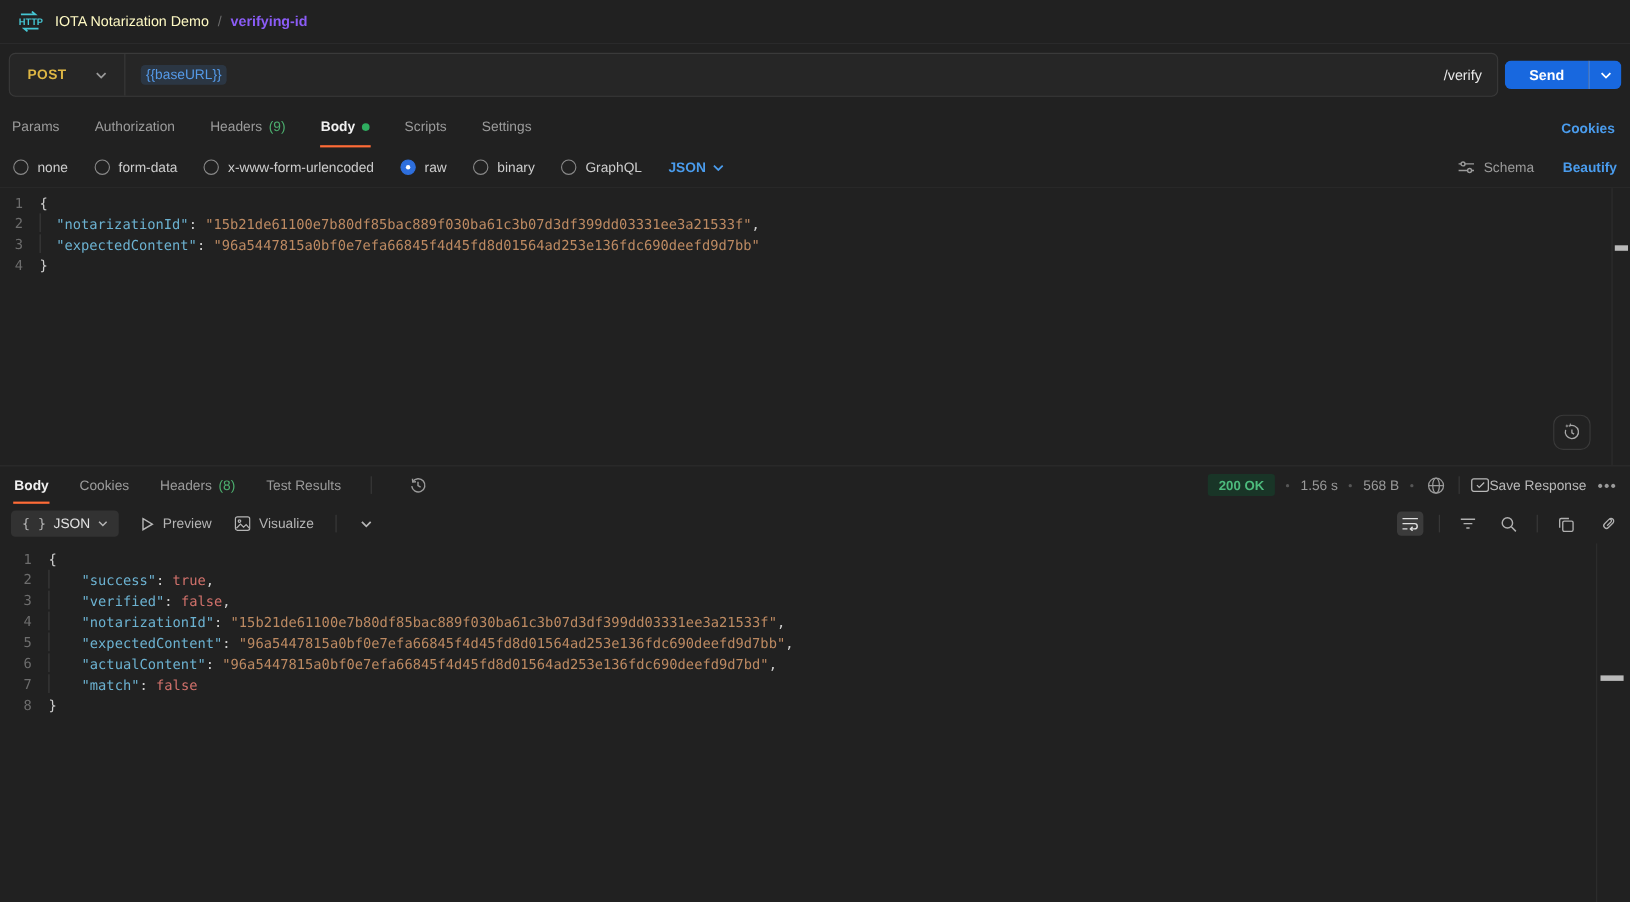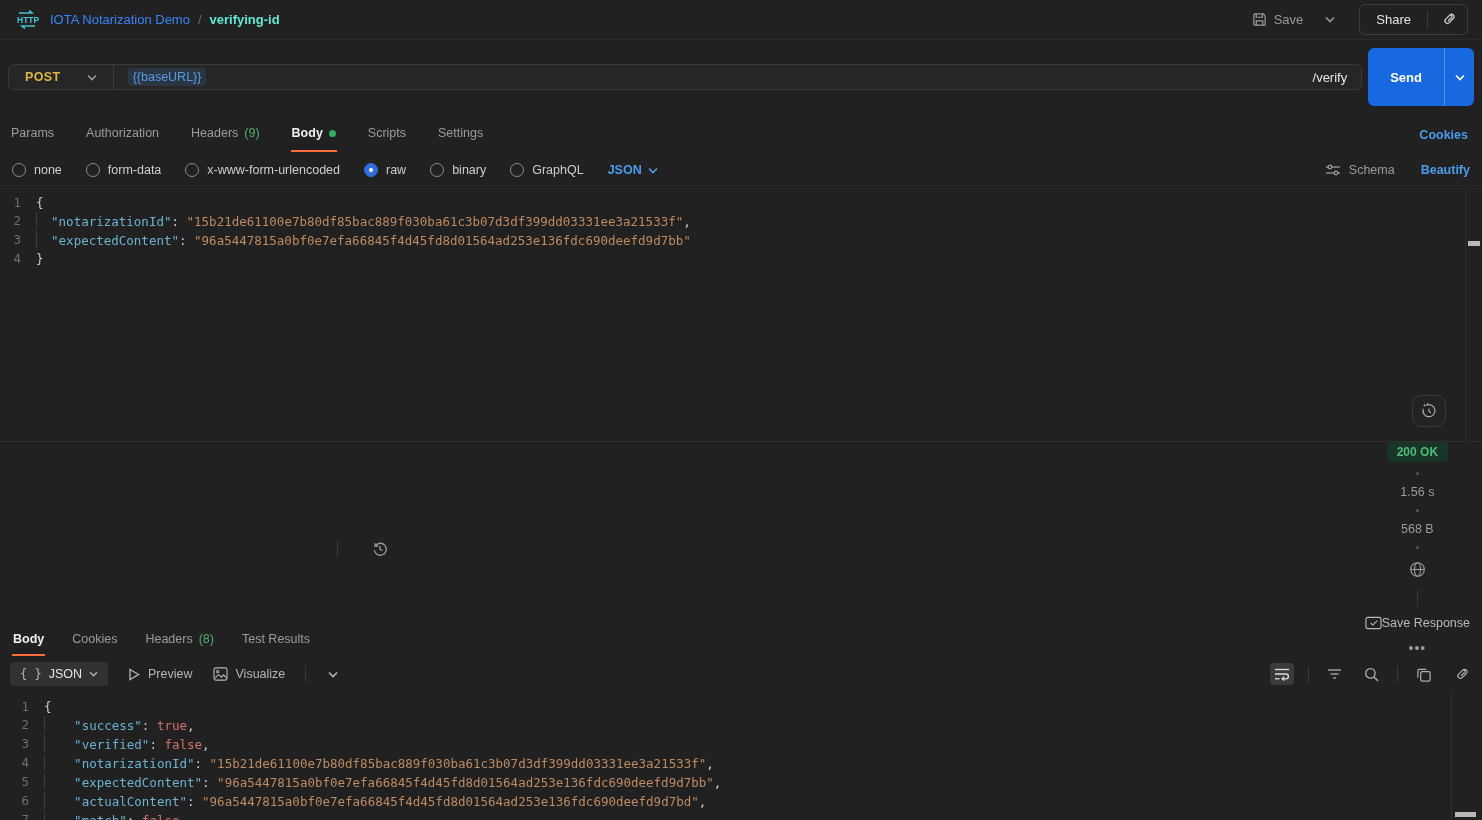--- a/index.html
+++ b/index.html
@@ -8,40 +8,40 @@
     width:1482px; height:820px; overflow:hidden;
     background:#212121; color:#d8d8d8;
     font-family:"Liberation Sans", sans-serif;
     display:flex; flex-direction:column; position:relative;
   }
   svg { display:block; }
 
   
   .topbar { flex:0 0 40px; display:flex; align-items:center; padding:0 14px; gap:10px; border-bottom:1px solid #2a2a2b; }
   .http-badge { width:26px; height:20px; display:flex; align-items:center; justify-content:center; }
-  .crumb { font-size:13px; color:#3b82f6; }
+  .crumb { font-size:13px; color:#fef9c3; }
   .crumb-sep { color:#6a6a6a; font-size:13px; margin:0 2px; }
-  .crumb-current { font-size:13px; color:#5eead4; font-weight:700; }
+  .crumb-current { font-size:13px; color:#8b5cf6; font-weight:700; }
   .topbar-right { margin-left:auto; display:flex; align-items:center; gap:6px; }
   .save-btn { display:flex; align-items:center; gap:7px; color:#9a9a9a; font-size:13px; padding:6px 8px; border-radius:4px; cursor:pointer; }
   .icon-btn { padding:6px 8px; border-radius:4px; color:#9a9a9a; cursor:pointer; display:flex; align-items:center; }
   .share-group { margin-left:10px; display:flex; align-items:stretch; border:1px solid #3d3d3d; border-radius:6px; overflow:hidden; }
   .share-main { padding:7px 16px; font-size:13px; color:#e4e4e4; cursor:pointer; display:flex; align-items:center; }
   .share-div { width:1px; background:#3d3d3d; margin:6px 0; }
   .share-link { padding:7px 12px; display:flex; align-items:center; color:#cfcfcf; cursor:pointer; }
 
   
   .url-row { flex:0 0 56px; display:flex; align-items:center; padding:8px 8px; gap:6px; }
-  .url-bar { flex:1; height:26px; display:flex; align-items:center; background:#262626; border:1px solid #3a3a3a; border-radius:6px; overflow:hidden; }
+  .url-bar { flex:1; height:40px; display:flex; align-items:center; background:#262626; border:1px solid #3a3a3a; border-radius:6px; overflow:hidden; }
   .method-select { display:flex; align-items:center; gap:26px; padding:0 16px; height:100%; border-right:1px solid #3a3a3a; cursor:pointer; }
   .method-label { color:#ddb644; font-weight:700; font-size:12.5px; letter-spacing:.4px; }
   .url-input { display:flex; align-items:center; padding:0 14px; font-size:13px; color:#e8e8e8; flex:1; cursor:text;justify-content:space-between; }
   .var-pill { color:#559ae8; background:rgba(72,144,226,.16); border-radius:4px; padding:2px 5px; font-size:12.5px; }
   .url-path { margin-left:4px; }
-  .send-split { display:flex; height:58px; border-radius:6px; overflow:hidden; }
+  .send-split { display:flex; height:26px; border-radius:6px; overflow:hidden; }
   .send-main { background:#1868df; color:#fff; font-weight:600; font-size:13px; padding:0 22px; display:flex; align-items:center; cursor:pointer; }
   .send-caret { background:#1868df; border-left:1px solid rgba(255,255,255,.28); width:30px; display:flex; align-items:center; justify-content:center; cursor:pointer; }
 
   
   .req-tabs { flex:0 0 38px; display:flex; align-items:flex-end; padding:0 10px; gap:30px; font-size:12.5px; color:#9b9b9b; }
   .tab { padding:10px 1px; cursor:pointer; position:relative; display:flex; align-items:center; gap:6px; border-bottom:2px solid transparent;text-align:center; }
   .tab.active { color:#f1f1f1; font-weight:600; border-bottom-color:#ff6c37; }
   .count-green { color:#4cae6e; }
   .green-dot { width:7px; height:7px; border-radius:50%; background:#2fae60; }
   .cookies-link { margin-left:auto; color:#4a9ced; font-weight:600; font-size:12.5px; padding:10px 4px; cursor:pointer; }
@@ -74,21 +74,21 @@
   .req-handle { top:52px; }
   .resp-track { width:31px; }
   .resp-handle { top:120px; left:3px; right:auto; width:21px; }
   .postbot-btn { position:absolute; right:36px; bottom:14px; width:34px; height:32px; border:1px solid #3a3a3a; border-radius:9px; display:flex; align-items:center; justify-content:center; color:#a8a8a8; cursor:pointer; background:#222; }
 
   
   .resp-section { flex:1; display:flex; flex-direction:column; border-top:1px solid #2e2e2e; min-height:0; }
   .resp-tabs { flex:0 0 34px; display:flex; align-items:flex-end; padding:0 12px; gap:26px; font-size:12.5px; color:#9b9b9b; }
   .resp-tabs .tab { padding:8px 1px; }
   .v-div { width:1px; height:16px; background:#3a3a3a; align-self:center; }
-  .resp-meta { margin-left:auto; display:flex; align-items:center; gap:10px; color:#9a9a9a; font-size:12.5px; align-self:center;flex-direction:column; }
+  .resp-meta { margin-left:auto; display:flex; align-items:center; gap:10px; color:#9a9a9a; font-size:12.5px; align-self:center; }
   .status-badge { color:#4dbb7d; background:#193527; padding:3px 10px; border-radius:3px; font-weight:600; font-size:12px; }
   .sep-dot { width:3px; height:3px; border-radius:50%; background:#565656; }
   .save-resp { display:flex; align-items:flex-start; gap:0; color:#b9b9b9; cursor:pointer; }
   .more-dots { color:#9a9a9a; letter-spacing:1px; font-size:14px; cursor:pointer; }
 
   .resp-toolbar { flex:0 0 36px; display:flex; align-items:center; padding:0 10px; gap:20px; font-size:12.5px; color:#b5b5b5; }
   .format-pill { display:flex; align-items:center; gap:7px; background:#323232; border-radius:4px; padding:5px 10px; cursor:pointer; }
   .braces-glyph { font-family:"DejaVu Sans Mono",monospace; color:#b5b5b5; font-size:12px; }
   .format-label { color:#e3e3e3; }
   .tool-item { display:flex; align-items:center; gap:8px; cursor:pointer; }
@@ -110,46 +110,20 @@
         <path d="M4 3 h13 l-3 -2.5 M4 3 l0 0"></path>
         <path d="M20 16 h-13 l3 2.5"></path>
         <text x="2" y="12.5" font-size="8.5" font-family="Liberation Sans,sans-serif" font-weight="bold" fill="#45c5d2" stroke="none">HTTP</text>
       </svg>
     </span>
     <span style="display:flex;align-items:center;gap:6px;">
       <span class="crumb">IOTA Notarization Demo</span>
       <span class="crumb-sep">/</span>
       <span class="crumb-current">verifying-id</span>
     </span>
-    <div class="topbar-right">
-      <span class="save-btn">
-        <svg width="15" height="15" viewBox="0 0 16 16" fill="none" stroke="#9a9a9a" stroke-width="1.3">
-            <path d="M2 2.8 a.8.8 0 0 1 .8-.8 h9.4 L14 4.8 v8.4 a.8.8 0 0 1-.8.8 H2.8 a.8.8 0 0 1-.8-.8 Z"></path>
-            <path d="M4.5 2.2 v3.4 h6.5 v-3.2"></path>
-            <path d="M4.5 14 v-4.6 h7 V14"></path>
-          </svg>
-        <span>Save</span>
-      </span>
-      <span class="icon-btn">
-        <svg width="10" height="7" viewBox="0 0 10 7" fill="none" stroke="#9a9a9a" stroke-width="1.6">
-            <polyline points="1,1.5 5,5.5 9,1.5"></polyline>
-          </svg>
-      </span>
-      <span class="share-group">
-        <span class="share-main">
-            <span>Share</span>
-          </span>
-        <span class="share-div"></span>
-        <span class="share-link">
-          <svg width="15" height="15" viewBox="0 0 16 16" fill="none" stroke="#cfcfcf" stroke-width="1.4">
-              <path d="M10.5 3.2 a2.6 2.6 0 0 1 3.7 3.7 l-4.4 4.4 a2.6 2.6 0 0 1-3.7 -3.7 l4-4 a1.55 1.55 0 0 1 2.2 2.2 l-3.8 3.8"></path>
-            </svg>
-        </span>
-      </span>
-    </div>
   </div>
 
   <div class="url-row">
     <div class="url-bar">
       <span class="method-select">
         <span class="method-label">POST</span>
         <svg width="10" height="7" viewBox="0 0 10 7" fill="none" stroke="#9a9a9a" stroke-width="1.6">
             <polyline points="1,1.5 5,5.5 9,1.5"></polyline>
           </svg>
       </span>

